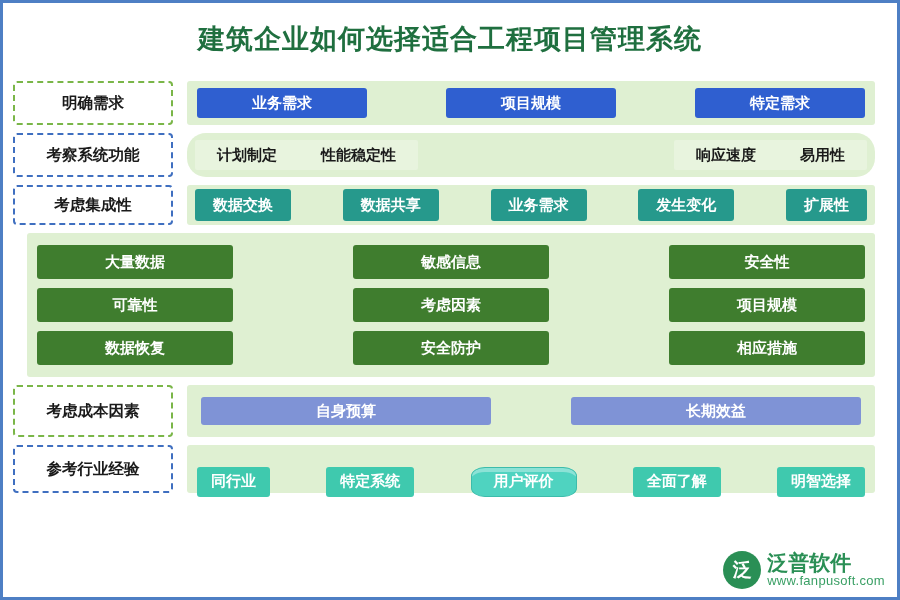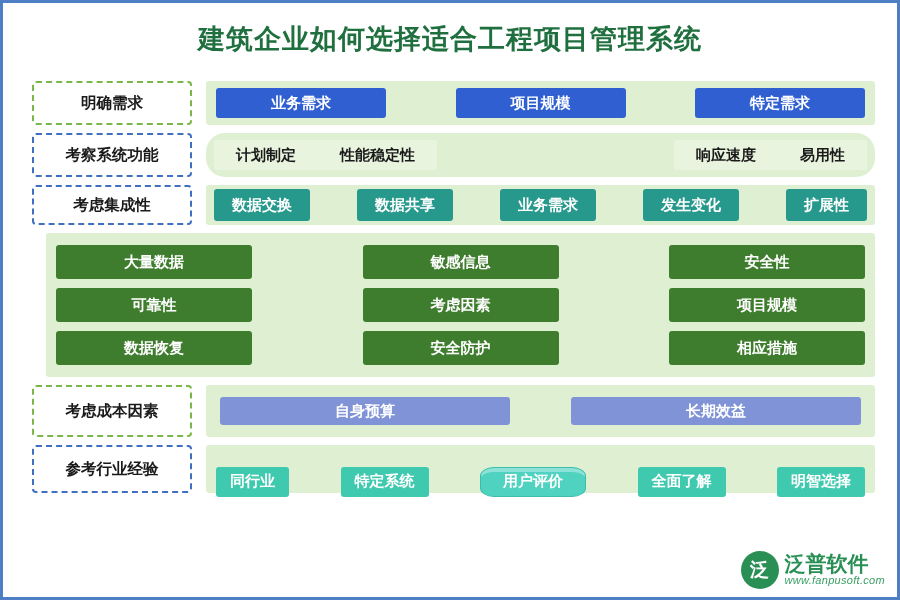--- a/index.html
+++ b/index.html
@@ -26,21 +26,21 @@
     color: #1f6f3f;
     font-size: 27px;
     font-weight: bold;
     letter-spacing: 1px;
     margin-top: 18px;
     font-family: "DejaVu Sans", sans-serif;
   }
   .rows {
     position: absolute;
     top: 78px;
-    left: 29px;
+    left: 10px;
     right: 22px;
   }
   .row {
     display: flex;
     align-items: stretch;
     margin-bottom: 8px;
   }
   .label-cell {
     width: 160px;
     flex: 0 0 160px;
@@ -150,24 +150,23 @@
     margin-right: 6px;
   }
   .wm-text { line-height: 1.05; }
   .wm-name {
     font-size: 21px;
     font-weight: bold;
     color: #1f8a4c;
     font-family: "DejaVu Sans", sans-serif;
   }
   .wm-url {
-    font-size: 11px;
+    font-size: 13px;
     color: #2f9a5c;
     letter-spacing: 0.3px;
-    font-style: italic;
   }
 </style>
 </head>
 <body>
 
 <div class="page">
 
   <div class="title">建筑企业如何选择适合工程项目管理系统</div>
 
   <div class="rows">

